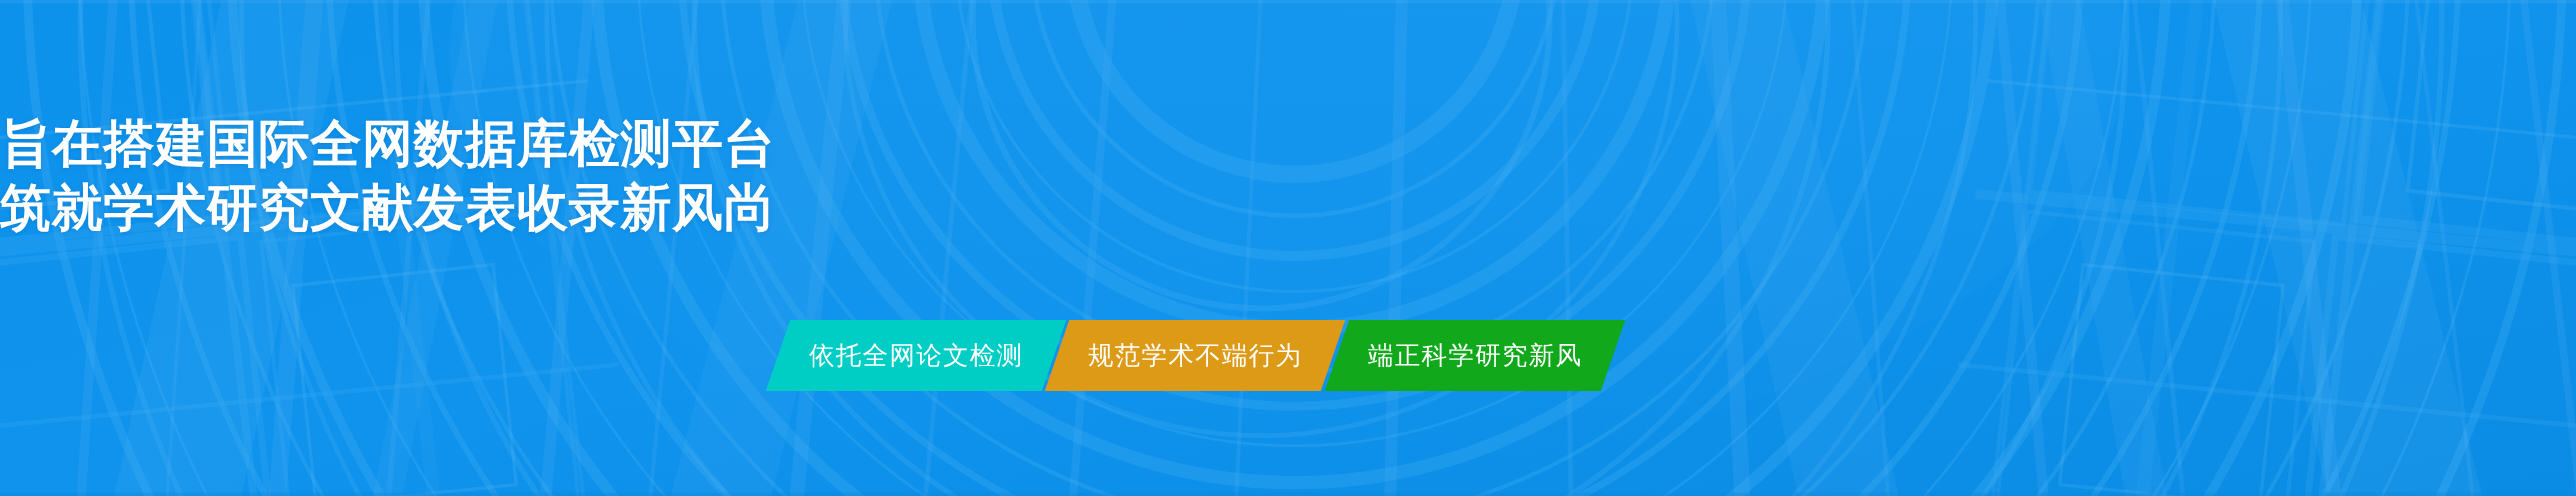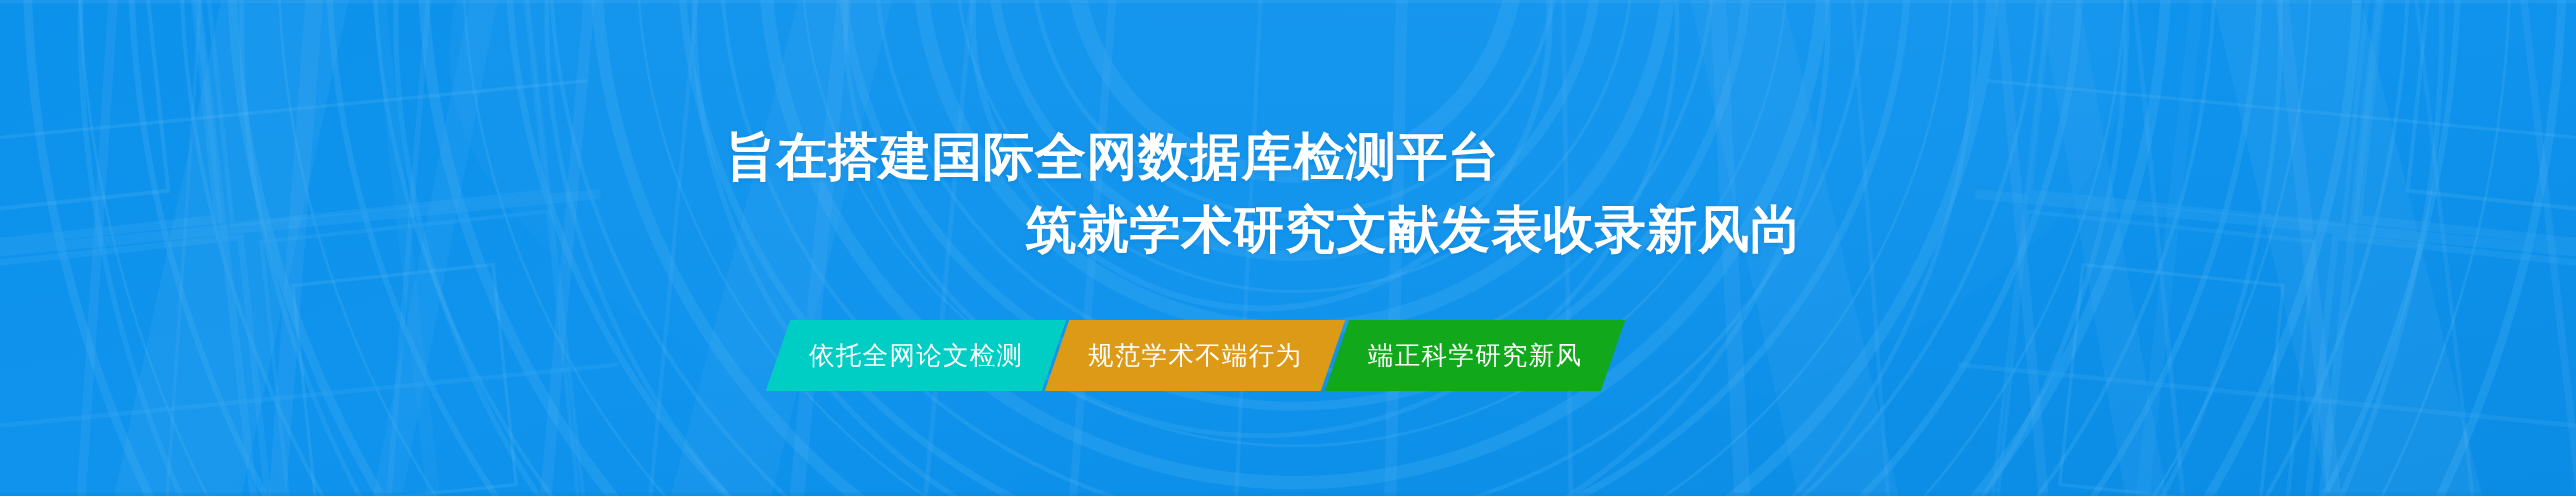--- a/index.html
+++ b/index.html
@@ -22,41 +22,39 @@
     inset: 0;
     width: 2576px;
     height: 496px;
     display: block;
   }
 
   
   #headline {
     position: absolute;
     left: 0;
-    top: 125px;
+    top: 112px;
     width: 1805px;
     z-index: 5;
-    text-align: right;
     padding-right: 0;
   }
   .headline-line {
     color: #ffffff;
     font-size: 51px;
     line-height: 64px;
     font-weight: bold;
     letter-spacing: 0.7px;
     white-space: nowrap;
     text-shadow: 0 1.3px 4px rgba(0,60,120,.18);
   }
   #headline-line-1 {
     padding-right: 305px;
   }
   #headline-line-2 {
     padding-right: 3.4px;
-    margin-top: 9px;
   }
 
   
   #tag-strip {
     position: absolute;
     left: 778px;
     top: 320px;
     height: 71px;
     display: flex;
     align-items: stretch;

